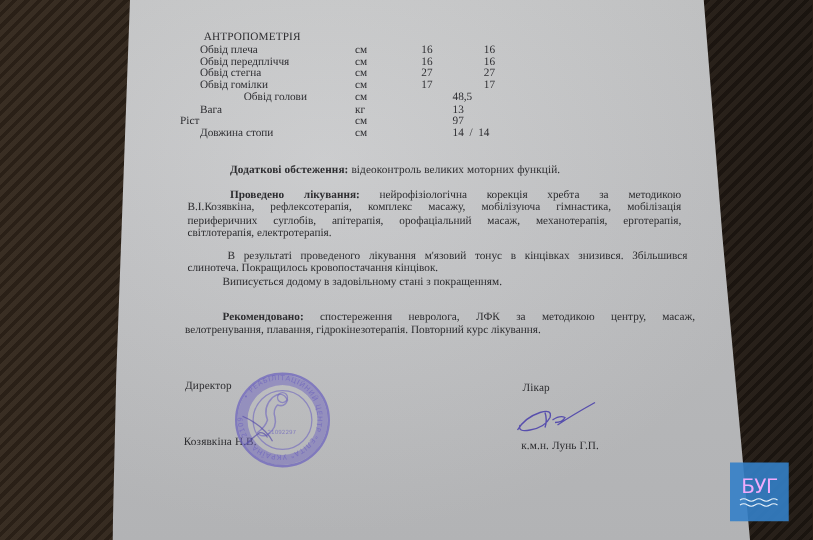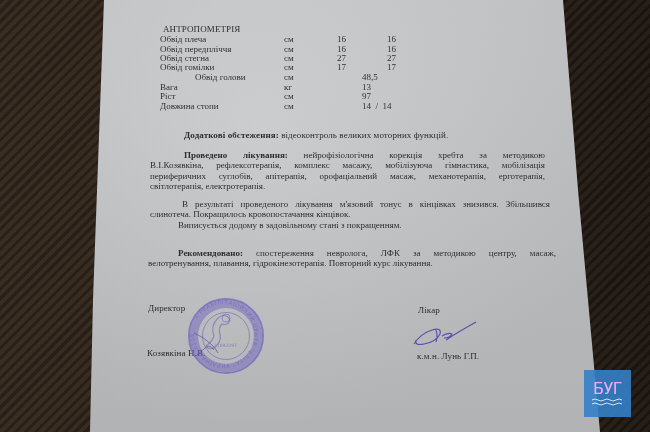--- a/index.html
+++ b/index.html
@@ -84,21 +84,21 @@
   <span style="left:171px;margin-left:24px;">Обвід голови</span>
   <span style="left:284px;">см</span>
   <span style="left:362px;">48,5</span>
 </div>
 <div class="tbl-row" style="top:82px;">
   <span style="left:160px;">Вага</span>
   <span style="left:284px;">кг</span>
   <span style="left:362px;">13</span>
 </div>
 <div class="tbl-row" style="top:91px;">
-  <span style="left:160px;text-align:center;">Ріст</span>
+  <span style="left:144px;text-align:center;">Ріст</span>
   <span style="left:284px;">см</span>
   <span style="left:362px;">97</span>
 </div>
 <div class="tbl-row" style="top:101px;">
   <span style="left:160px;">Довжина стопи</span>
   <span style="left:284px;">см</span>
   <span style="left:362px; white-space:pre;">14  /  14</span>
 </div>
 
 <div class="txt" style="left:184px; top:130px;">

